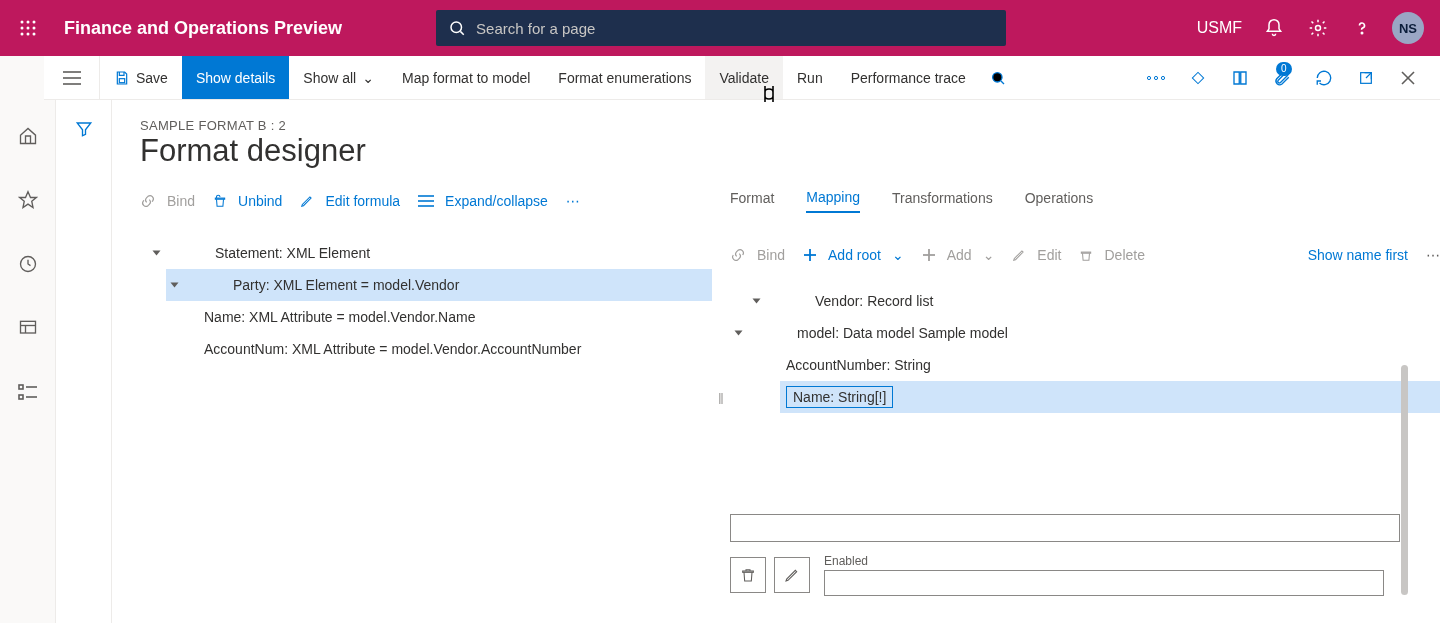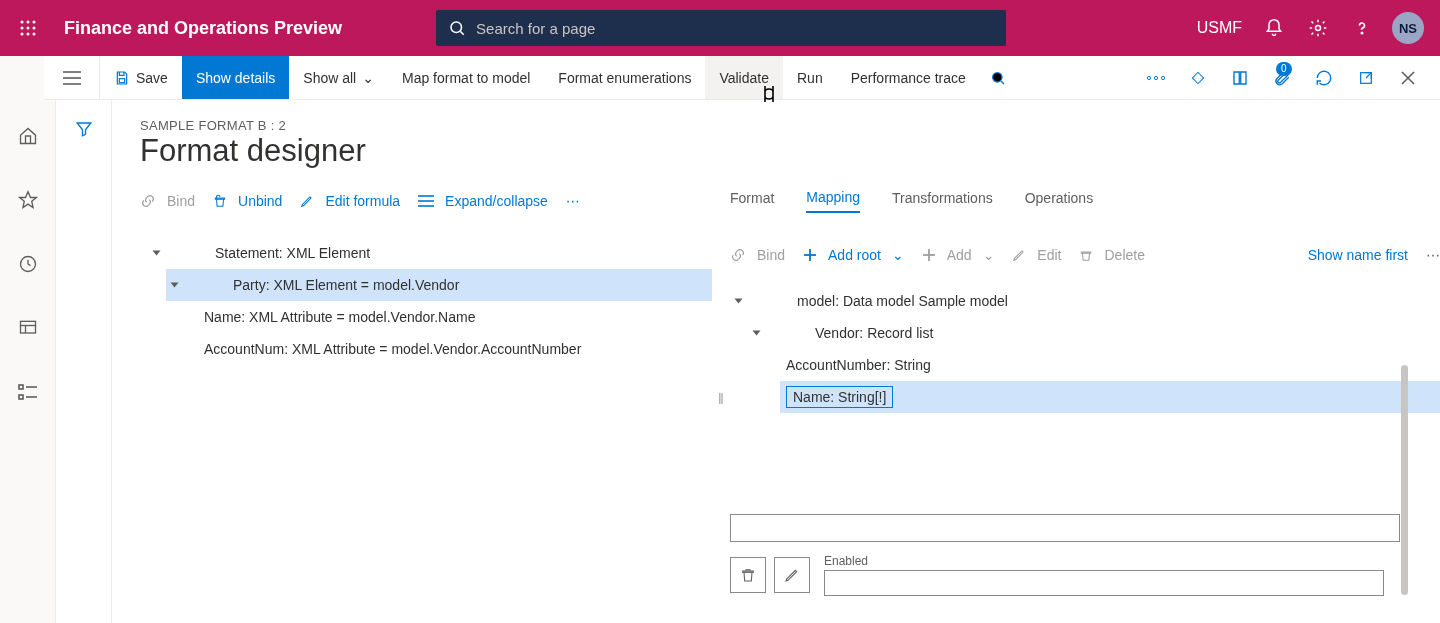--- a/index.html
+++ b/index.html
@@ -382,27 +382,27 @@
             </svg>
           <span>Delete</span>
         </div>
         <div class="tbtn pushright">
             <span>Show name first</span>
           </div>
         <div class="tbtn" style="color:#605e5c;">⋯</div>
       </div>
 
       <div class="r-tree">
+        <div class="node indent-1">
+            <span class="caret"></span>
+            <span class="label">Vendor: Record list</span>
+          </div>
         <div class="node">
             <span class="caret"></span>
             <span class="label">model: Data model Sample model</span>
-          </div>
-        <div class="node indent-1">
-            <span class="caret"></span>
-            <span class="label">Vendor: Record list</span>
           </div>
         <div class="node indent-2">
             <span class="label">AccountNumber: String</span>
           </div>
         <div class="node sel-row indent-2">
             <span class="sel-box"><span class="label">Name: String[!]</span></span>
           </div>
       </div>
 
       <div class="bottom-area">

